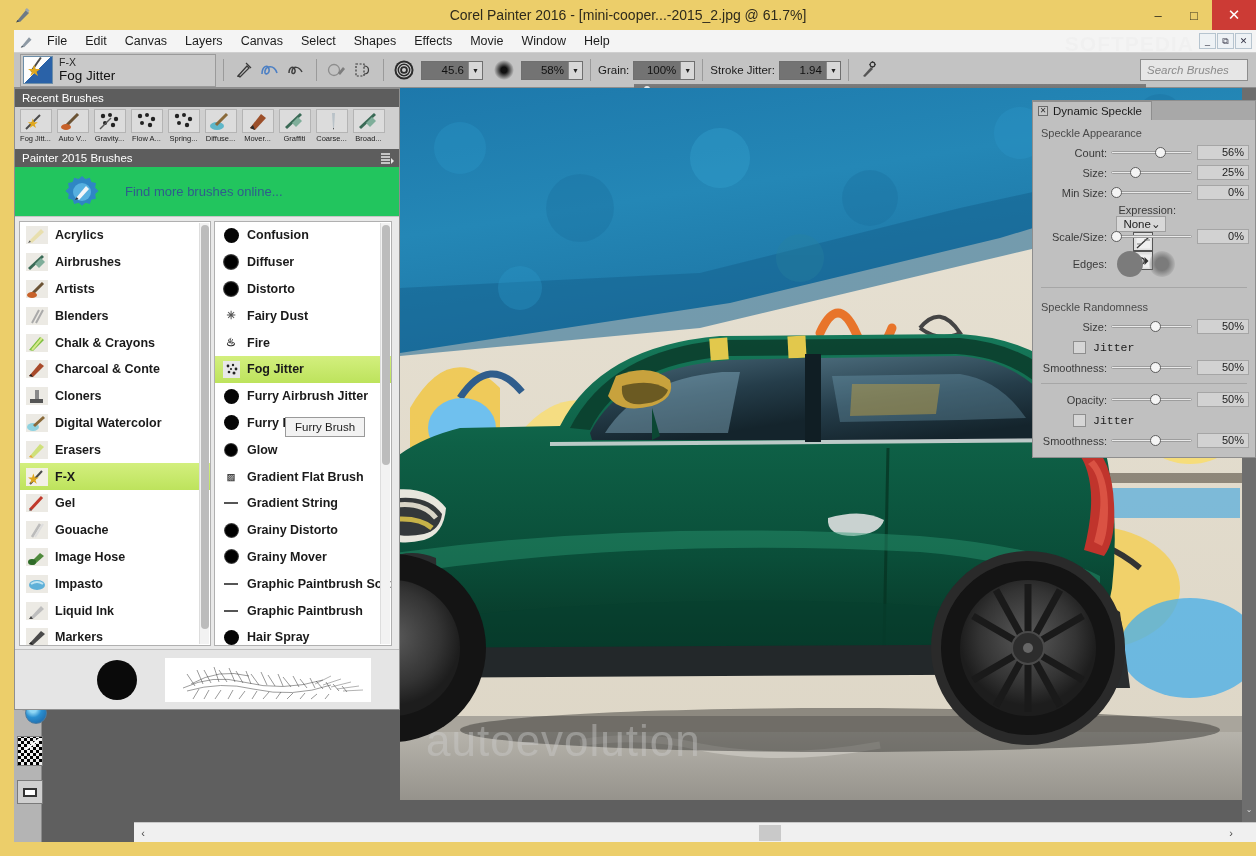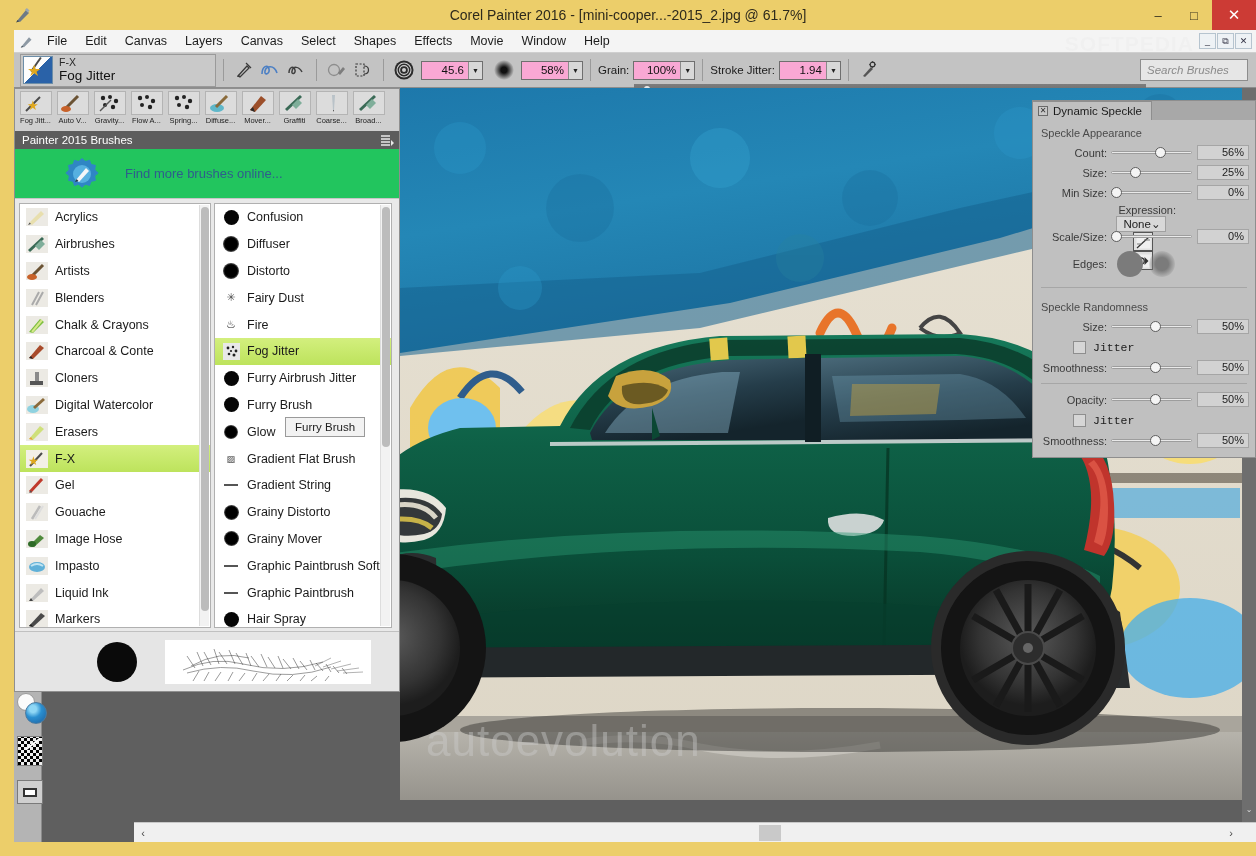--- a/index.html
+++ b/index.html
@@ -102,21 +102,21 @@
 
   .tb-sep { width: 1px; height: 22px; background: #9a9a9a; margin: 0 7px; }
   .tb-icon {
     width: 26px; height: 26px; display: flex; align-items: center; justify-content: center;
     cursor: default;
   }
   .tb-icon svg { display: block; }
 
   .numfield {
     display: flex; align-items: center; height: 19px;
-    border: 1px solid #6f6f6f; background: #f9a8d4; margin-left: 4px;
+    border: 1px solid #6f6f6f; background: #737373; margin-left: 4px;
   }
   .numfield input {
     border: none; outline: none; background: transparent;
     width: 46px; height: 17px; text-align: right;
     font-size: 11.5px; font-family: "Liberation Sans", sans-serif;
     color: #111; padding-right: 4px;
   }
   .numfield .spin {
     width: 14px; height: 17px; background: #d8d8d8; border-left: 1px solid #8b8b8b;
     display: flex; align-items: center; justify-content: center;
@@ -266,20 +266,21 @@
   .blist {
     background: #fff; border: 1px solid #b0b0b0;
     overflow: hidden; position: relative;
   }
   #cat-list { width: 192px; }
   #var-list { width: 178px; margin-left: 3px; }
   .brow {
     height: 26.8px; display: flex; align-items: center;
     padding-left: 6px; font-size: 12.5px; color: #1a1a1a;
     cursor: default;
+    font-weight: bold;
   }
   .brow.sel { background: linear-gradient(#d3ef7e,#bde35c); }
   .brow .bico {
     width: 22px; height: 19px; margin-right: 7px;
     display: flex; align-items: center; justify-content: center;
     flex: none; border-radius: 1px;
   }
   .vrow .vico {
     width: 20px; height: 20px; margin-right: 6px; flex: none;
     display: flex; align-items: center; justify-content: center;
@@ -752,20 +753,23 @@
     <div id="paper-swatch">
       <div class="diag"></div>
     </div>
     <div id="pattern-swatch">
       <div class="inner"></div>
     </div>
   </div>
 
   <div id="brushpanel">
 
+    <div class="panel-header">
+      <span>Recent Brushes</span>
+    </div>
 
     <div id="recent-strip">
       <div class="recent-brush">
         <div class="rb-ico">
           <svg width="26" height="20" viewBox="0 0 26 20">
               <path d="M3 18 L17 4" stroke="#4b4b4b" stroke-width="2"></path>
               <text x="4" y="17" font-size="13" fill="#e0a81e">★</text>
             </svg>
         </div>
         <div class="rb-lbl">Fog Jitt...</div>

